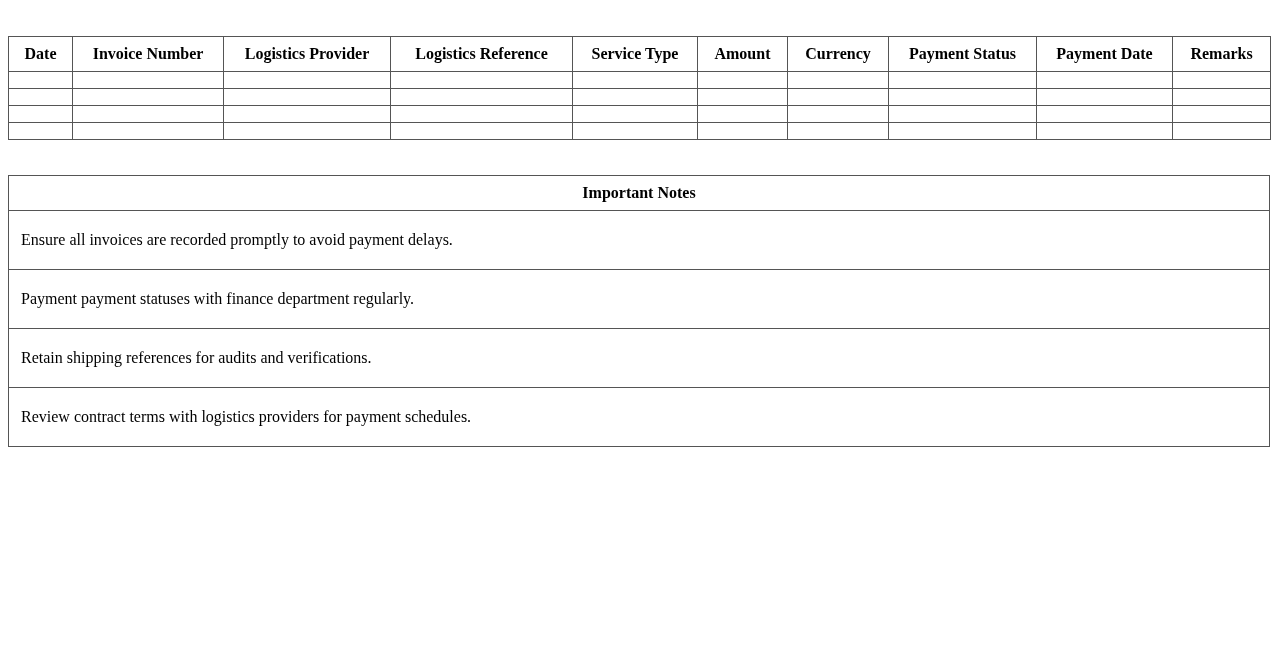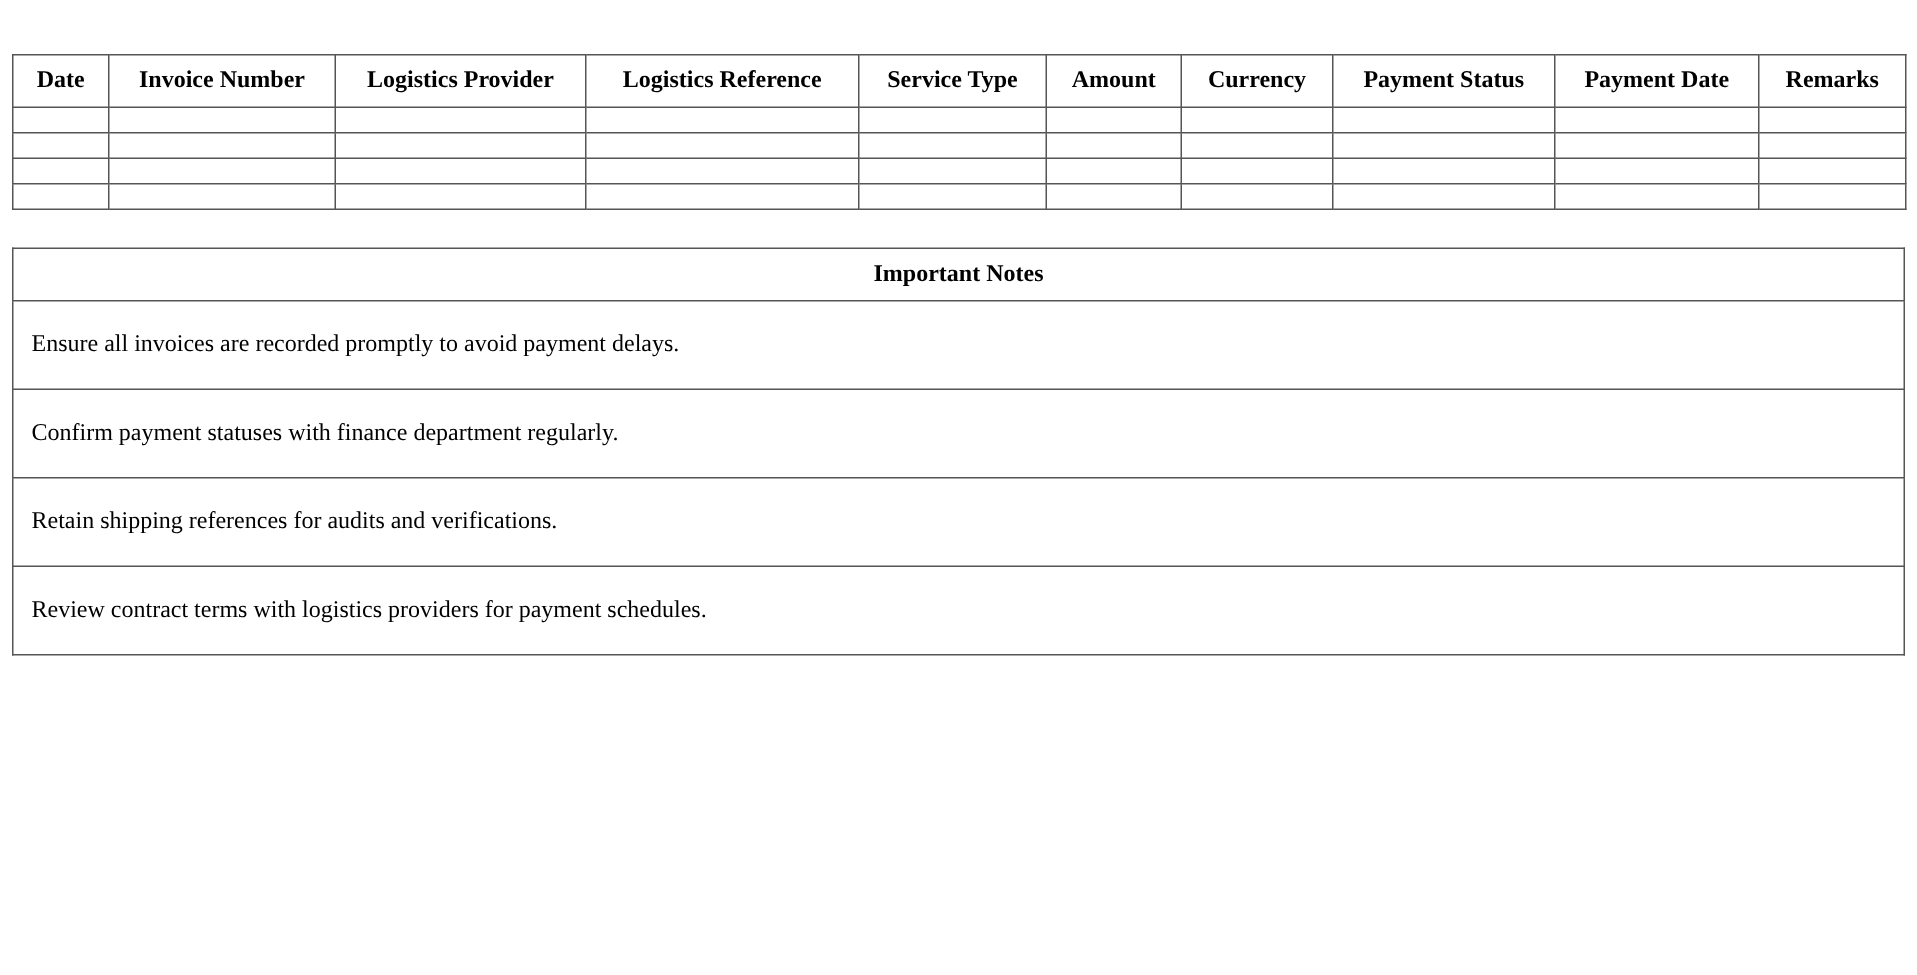--- a/index.html
+++ b/index.html
@@ -2,21 +2,21 @@
 <html><head>
 <meta charset="utf-8">
 <style>
   html, body { margin: 0; padding: 0; background: #ffffff; }
   body { width: 1278px; height: 650px; font-family: "Liberation Serif", serif; font-size: 16px; color: #000; }
   .wrap { position: absolute; left: 8px; top: 8px; width: 1262px; }
   table { border-collapse: collapse; width: 1262px; table-layout: fixed; margin-top: 28px; }
   th, td { border: 1px solid #555; }
   .main th { height: 34px; font-weight: bold; text-align: center; padding: 0; font-size: 16px; }
   .main td { height: 16px; padding: 0; }
-  .notes { margin-top: 25px; }
+  .notes { margin-top: 35px; }
   .notes th { height: 34px; font-weight: bold; text-align: center; padding: 0; font-size: 16px; }
   .notes td { height: 34px; padding: 12px 12px; text-align: left; font-size: 16px; }
 </style>
 </head>
 <body>
 
 <div class="wrap">
   <table class="main">
     <colgroup id="main-cols">
         <col style="width: 64px;">
@@ -100,21 +100,21 @@
     <thead>
       <tr>
         <th>Important Notes</th>
       </tr>
     </thead>
     <tbody>
       <tr>
           <td>Ensure all invoices are recorded promptly to avoid payment delays.</td>
         </tr>
       <tr>
-          <td>Confirm payment statuses with finance department regularly.</td>
+          <td>Payment payment statuses with finance department regularly.</td>
         </tr>
       <tr>
           <td>Retain shipping references for audits and verifications.</td>
         </tr>
       <tr>
           <td>Review contract terms with logistics providers for payment schedules.</td>
         </tr>
     </tbody>
   </table>
 </div>

